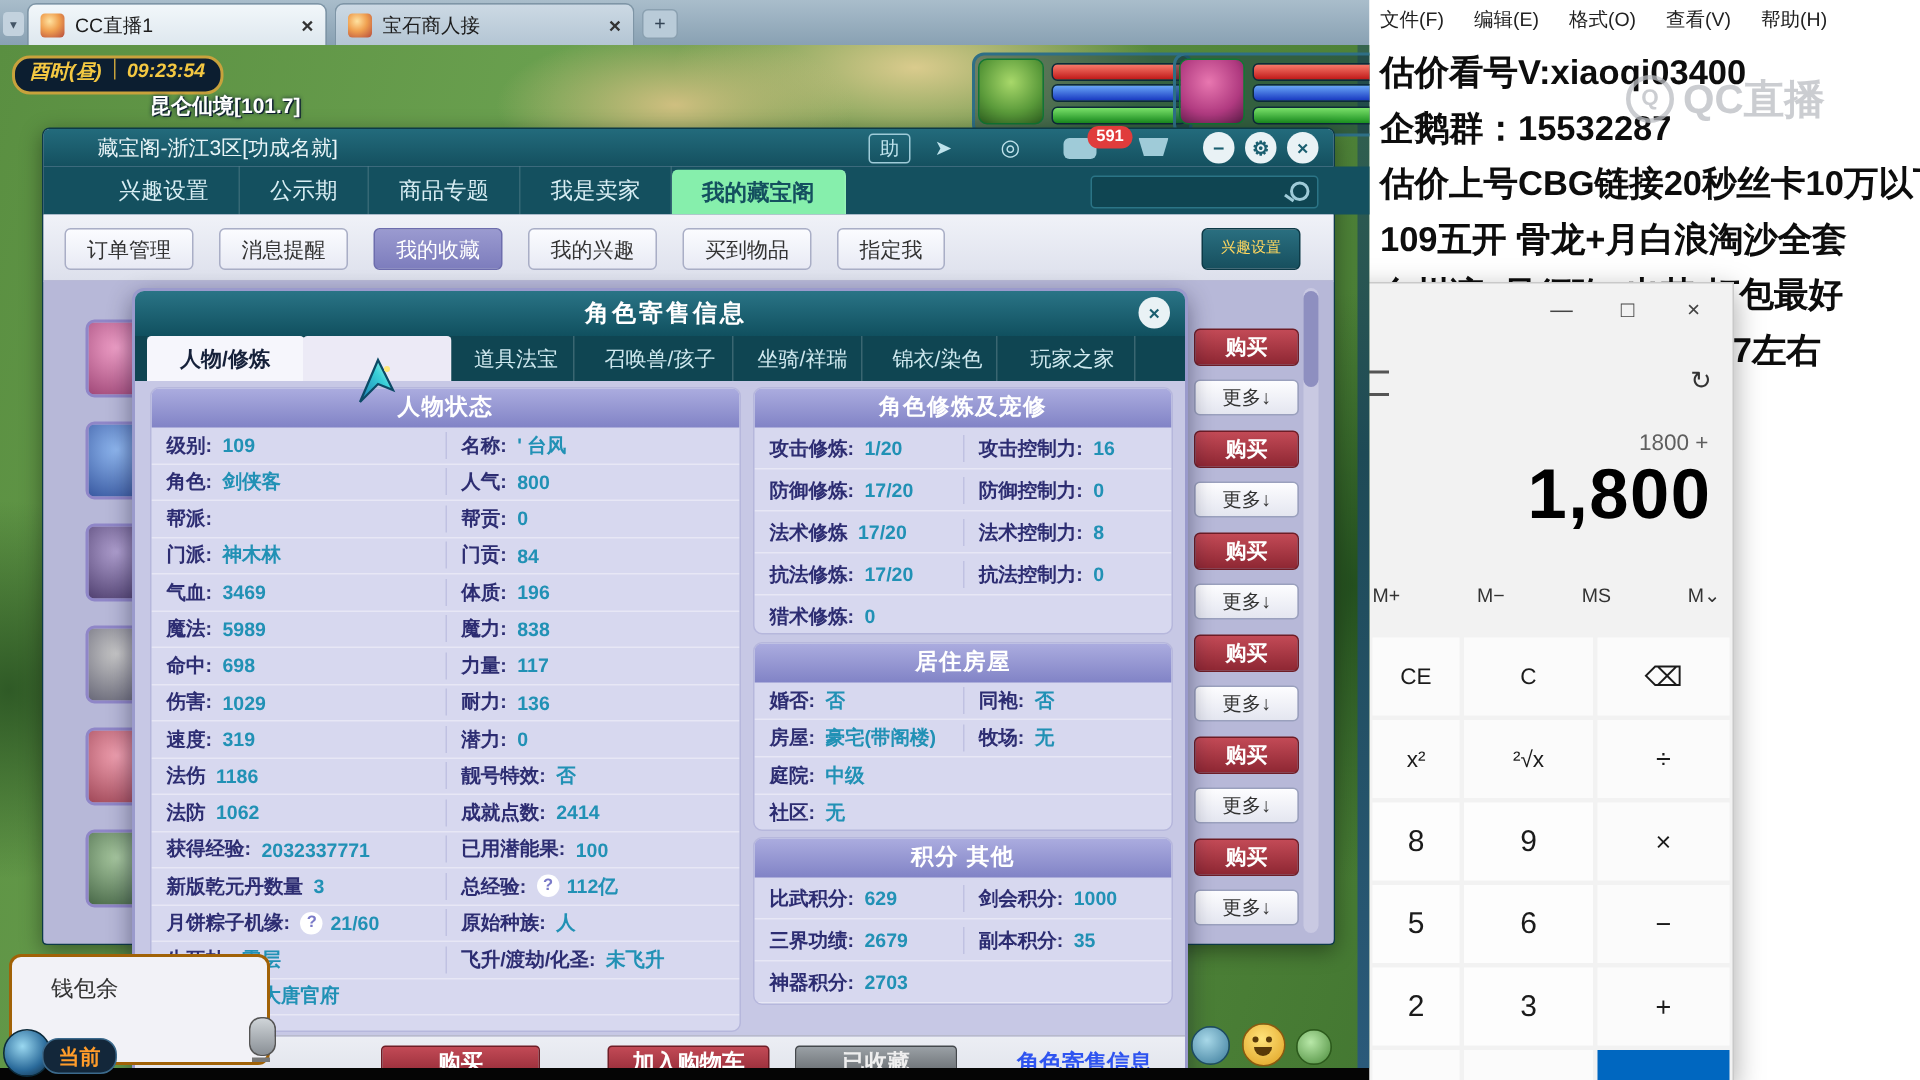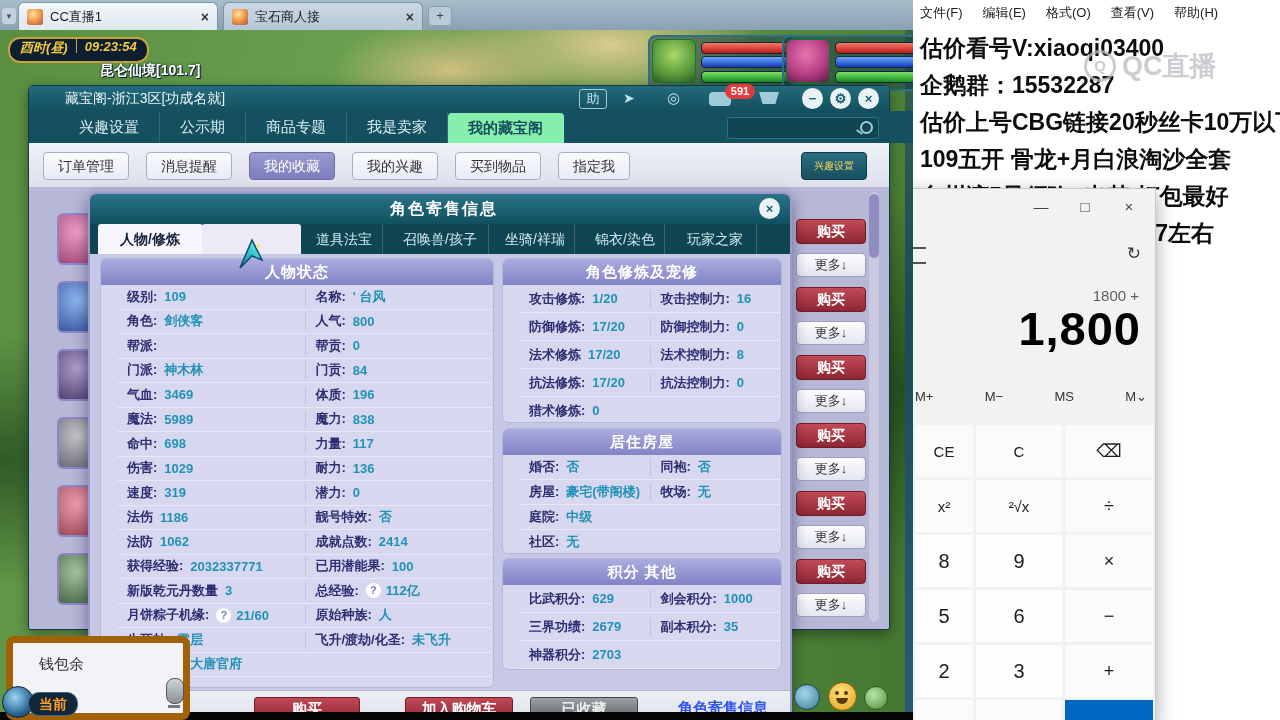--- a/index.html
+++ b/index.html
@@ -144,21 +144,21 @@
     background:#e9f2f5;color:#1b5f70;font-weight:700;text-align:center;line-height:21px;font-size:13px;}
   #dialog-tabs{position:absolute;left:0;top:30px;width:100%;height:30px;background:#0f4552;}
   .dtab{position:absolute;top:0;height:30px;text-align:center;line-height:30px;font-size:14px;
     color:#cfe9ef;border-right:1px solid rgba(255,255,255,.18);}
   .dtab.active{background:#f6f6fc;color:#16213a;font-weight:700;border-radius:3px 3px 0 0;}
   .dtab.hover{background:#eceaf6;color:#dcd9ee;border-radius:3px 3px 0 0;}
   #dialog-body{position:absolute;left:0;top:60px;width:100%;height:436px;background:#c7c8e5;}
   .panel{position:absolute;background:#d7d8ef;border:1px solid #b6b7dc;border-radius:6px;overflow:hidden;}
   .panel-h{height:26px;background:linear-gradient(#abacdf,#8183c6);color:#fff;font-weight:700;
     text-align:center;line-height:26px;font-size:15px;letter-spacing:1px;}
-  .prow{display:flex;align-items:center;border-bottom:1px solid rgba(255,255,255,.4);margin-left:16px;}
+  .prow{display:flex;align-items:center;border-bottom:1px solid rgba(255,255,255,.4);}
   .half{flex:1;display:flex;align-items:center;padding-left:10px;white-space:nowrap;overflow:hidden;}
   .half.h2{border-left:1px solid #c0c1e2;}
   .plabel{color:#2d2d72;font-weight:700;font-size:13px;margin-right:7px;}
   .pval{color:#2191b5;font-size:13px;font-weight:700;}
   .qicon{width:15px;height:15px;border-radius:50%;background:#fff;color:#7a7ac8;font-size:11px;
     font-weight:700;text-align:center;line-height:15px;margin-right:5px;flex:none;}
   #status-panel{left:10px;top:4px;width:392px;height:428px;}
   #status-rows .prow{height:23.5px;}
   #cult-panel{left:412px;top:4px;width:278px;height:163px;}
   #cult-rows .prow{height:27px;}
@@ -170,21 +170,21 @@
     background:linear-gradient(#eceef4,#dfe2ea);border-top:1px solid #b8bacc;}
   .redbtn{position:absolute;height:21px;border-radius:3px;text-align:center;line-height:21px;
     background:linear-gradient(#c24a56,#8e2733);border:1px solid #6e1d26;color:#fff;
     font-size:15px;font-weight:700;}
   .graybtn{position:absolute;height:21px;border-radius:3px;text-align:center;line-height:21px;
     background:linear-gradient(#9aa0a5,#5f6468);border:1px solid #44484c;color:#eee;
     font-size:15px;font-weight:700;}
   #web-link{position:absolute;color:#2f54f0;font-size:15px;font-weight:700;text-decoration:underline;}
   
   #wallet{position:absolute;left:6px;top:636px;width:170px;height:70px;background:#f2f2f7;
-    border:7px solid #a16207;border-radius:8px;z-index:1;}
+    border:2px solid #a16207;border-radius:8px;z-index:1;}
   #wallet-text{position:absolute;left:26px;top:12px;color:#333;font-size:15px;}
   #current-badge{position:absolute;left:28px;top:692px;height:22px;padding:0 10px;border-radius:11px;
     background:#13273a;border:1px solid #3c6a8c;color:#ff9c2a;font-size:14px;font-weight:700;
     line-height:22px;z-index:3;}
   #current-orb{position:absolute;left:2px;top:686px;width:30px;height:30px;border-radius:50%;z-index:3;
     background:radial-gradient(circle at 40% 35%,#9ad8f0,#2a6a9a 60%,#123);border:1px solid #0c2a3a;}
   #mic-icon{position:absolute;left:166px;top:678px;width:16px;height:24px;border-radius:8px;
     background:linear-gradient(#cfd4d8,#8a9096);border:1px solid #555;z-index:3;}
   #mic-icon::after{content:"";position:absolute;left:1px;top:26px;width:12px;height:3px;background:#777;}
   

